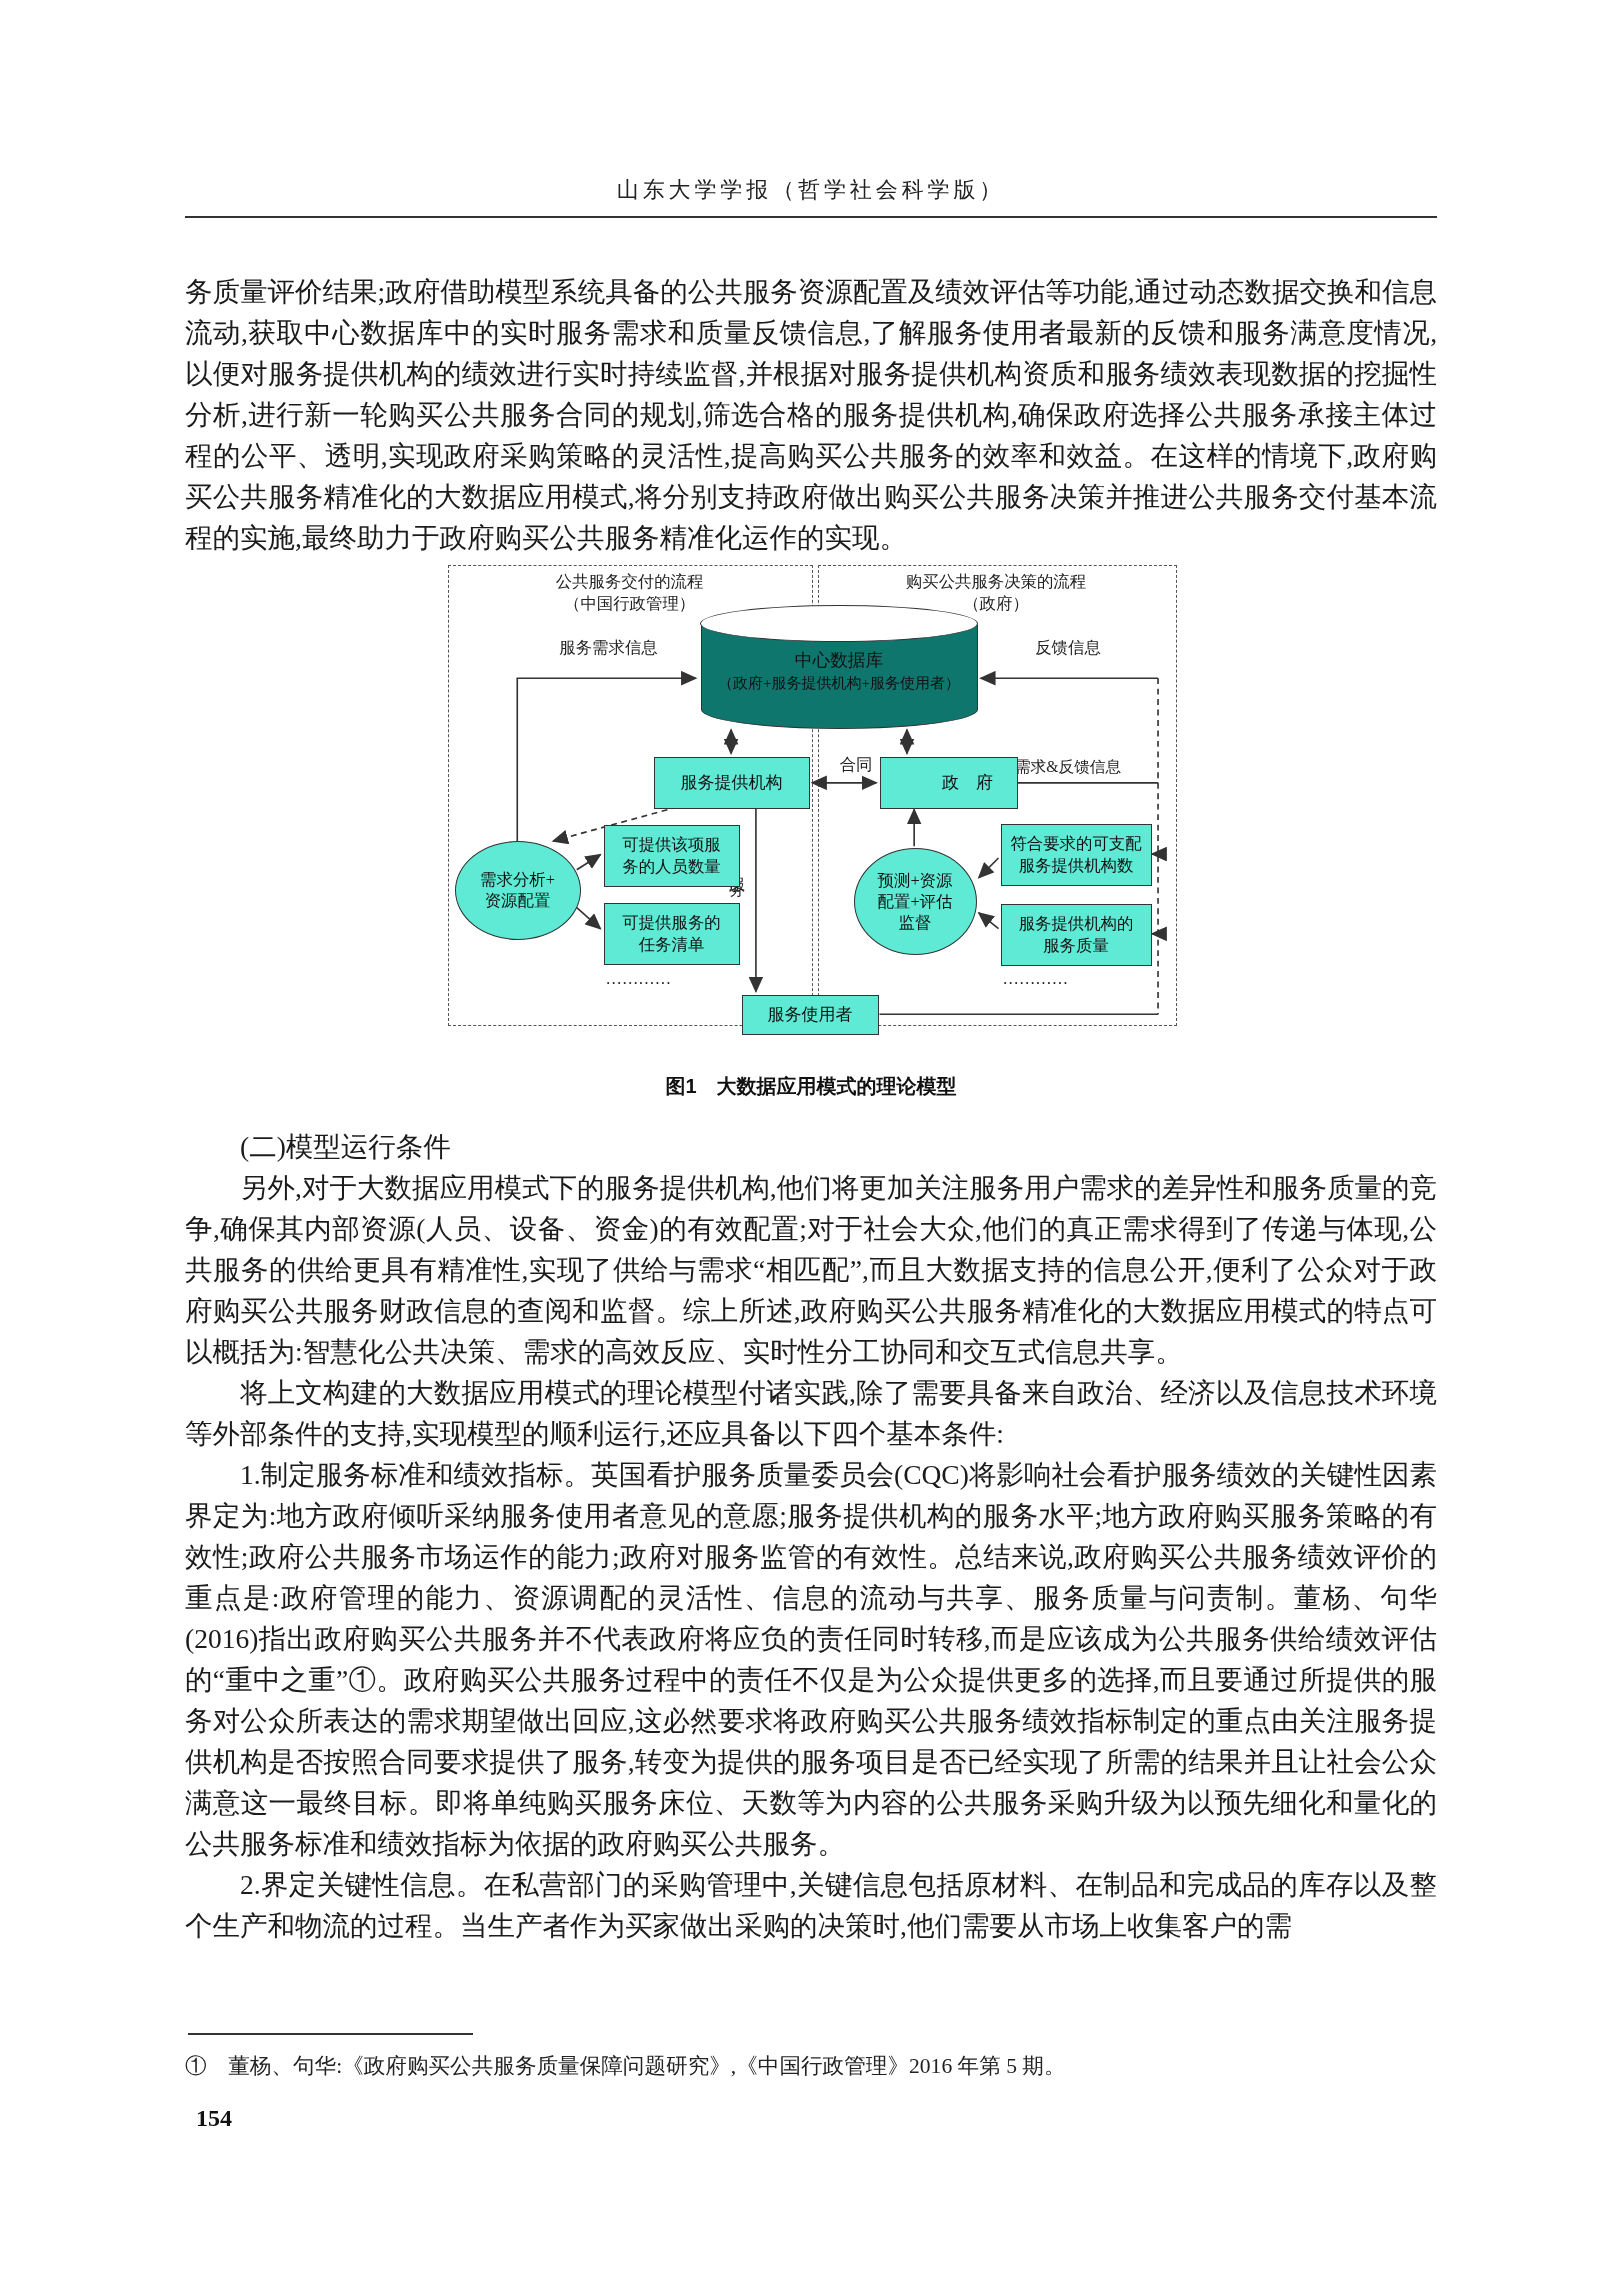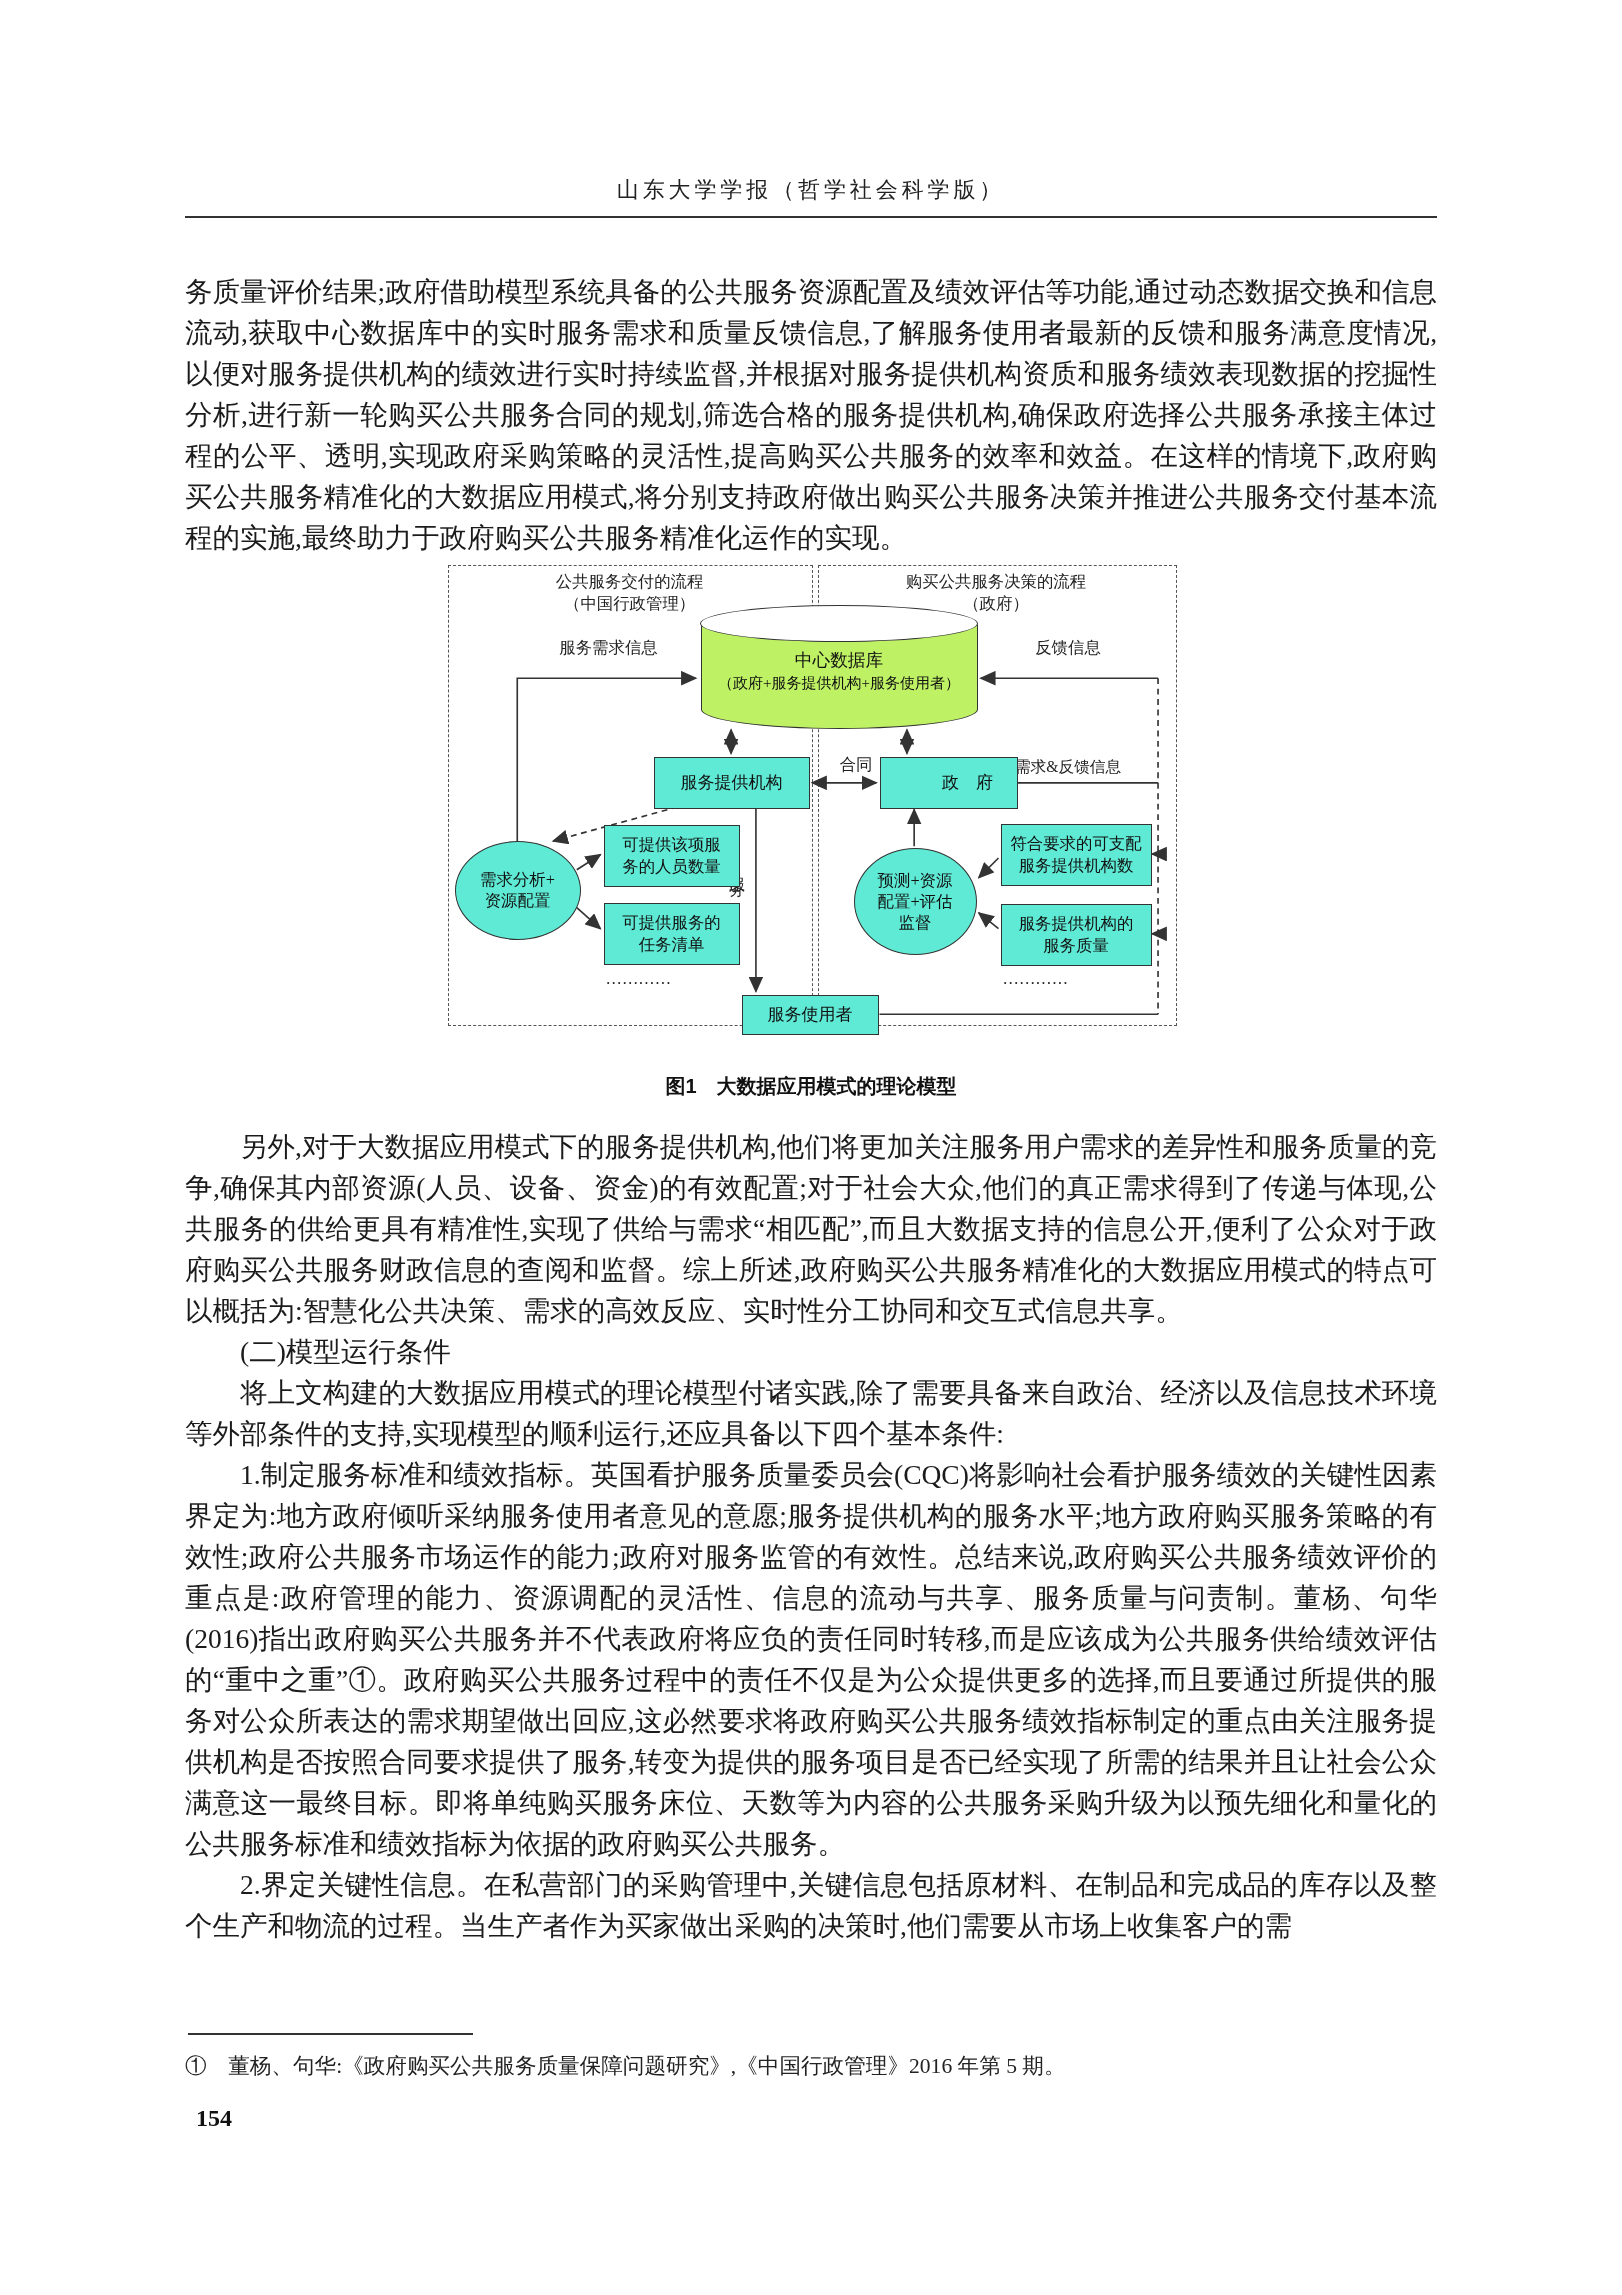--- a/index.html
+++ b/index.html
@@ -32,21 +32,21 @@
   .diagram .lbl { position:absolute; z-index:2; font-size:16.4px; line-height:20px; color:#222; white-space:pre-line; }
   .dashed-region { position:absolute; border:1.3px dashed #555; z-index:0; }
   .region-title { position:absolute; z-index:2; text-align:center; font-size:16.4px; line-height:22px; white-space:pre-line; color:#222; }
   .dbox {
     position:absolute; z-index:2; border:1.6px solid #333; background:#5eead4;
     display:flex; align-items:center; justify-content:center; text-align:center;
     font-size:17px; line-height:21.6px; white-space:pre-line; color:#111;
   }
   .ellipse { border-radius:50%; font-size:16.4px; line-height:21px; }
   .cylinder {
-    position:absolute; z-index:2; background:#bef264;
+    position:absolute; z-index:2; background:#0f766e;
     border:1.6px solid #333; border-radius:50% / 19.6px;
   }
   .cylinder::before {
     content:''; position:absolute; left:-1.6px; right:-1.6px; top:-1.6px; height:37px;
     border:1.6px solid #333; border-radius:50%; background:#fff; box-sizing:border-box;
   }
   .cyl-text { position:relative; z-index:3; text-align:center; padding-top:42px; }
   .cyl-line1 { font-size:17.7px; line-height:23.6px; color:#111; }
   .cyl-line2 { font-size:15px; line-height:22px; color:#111; }
   .vertical-label { writing-mode:vertical-rl; letter-spacing:2.6px; }
@@ -149,22 +149,22 @@
 配置+评估
 监督</div>
 
       <div class="lbl" style="left:177px; top:404px; width:134px;">…………</div>
       <div class="lbl" style="left:574px; top:404px; width:149px;">…………</div>
     </div>
 
     <div class="fig-caption">图1　大数据应用模式的理论模型</div>
   </div>
 
+  <p class="indent">(二)模型运行条件</p>
   <p class="indent">另外,对于大数据应用模式下的服务提供机构,他们将更加关注服务用户需求的差异性和服务质量的竞争,确保其内部资源(人员、设备、资金)的有效配置;对于社会大众,他们的真正需求得到了传递与体现,公共服务的供给更具有精准性,实现了供给与需求“相匹配”,而且大数据支持的信息公开,便利了公众对于政府购买公共服务财政信息的查阅和监督。综上所述,政府购买公共服务精准化的大数据应用模式的特点可以概括为:智慧化公共决策、需求的高效反应、实时性分工协同和交互式信息共享。</p>
-  <p class="indent">(二)模型运行条件</p>
   <p class="indent">将上文构建的大数据应用模式的理论模型付诸实践,除了需要具备来自政治、经济以及信息技术环境等外部条件的支持,实现模型的顺利运行,还应具备以下四个基本条件:</p>
   <p class="indent">1.制定服务标准和绩效指标。英国看护服务质量委员会(CQC)将影响社会看护服务绩效的关键性因素界定为:地方政府倾听采纳服务使用者意见的意愿;服务提供机构的服务水平;地方政府购买服务策略的有效性;政府公共服务市场运作的能力;政府对服务监管的有效性。总结来说,政府购买公共服务绩效评价的重点是:政府管理的能力、资源调配的灵活性、信息的流动与共享、服务质量与问责制。董杨、句华(2016)指出政府购买公共服务并不代表政府将应负的责任同时转移,而是应该成为公共服务供给绩效评估的“重中之重”①。政府购买公共服务过程中的责任不仅是为公众提供更多的选择,而且要通过所提供的服务对公众所表达的需求期望做出回应,这必然要求将政府购买公共服务绩效指标制定的重点由关注服务提供机构是否按照合同要求提供了服务,转变为提供的服务项目是否已经实现了所需的结果并且让社会公众满意这一最终目标。即将单纯购买服务床位、天数等为内容的公共服务采购升级为以预先细化和量化的公共服务标准和绩效指标为依据的政府购买公共服务。</p>
   <p class="indent">2.界定关键性信息。在私营部门的采购管理中,关键信息包括原材料、在制品和完成品的库存以及整个生产和物流的过程。当生产者作为买家做出采购的决策时,他们需要从市场上收集客户的需</p>
 </div>
 
 <div class="footnote-rule"></div>
 <div class="footnote">①　董杨、句华:《政府购买公共服务质量保障问题研究》,《中国行政管理》2016 年第 5 期。</div>
 <div class="page-number">154</div>
 
 

